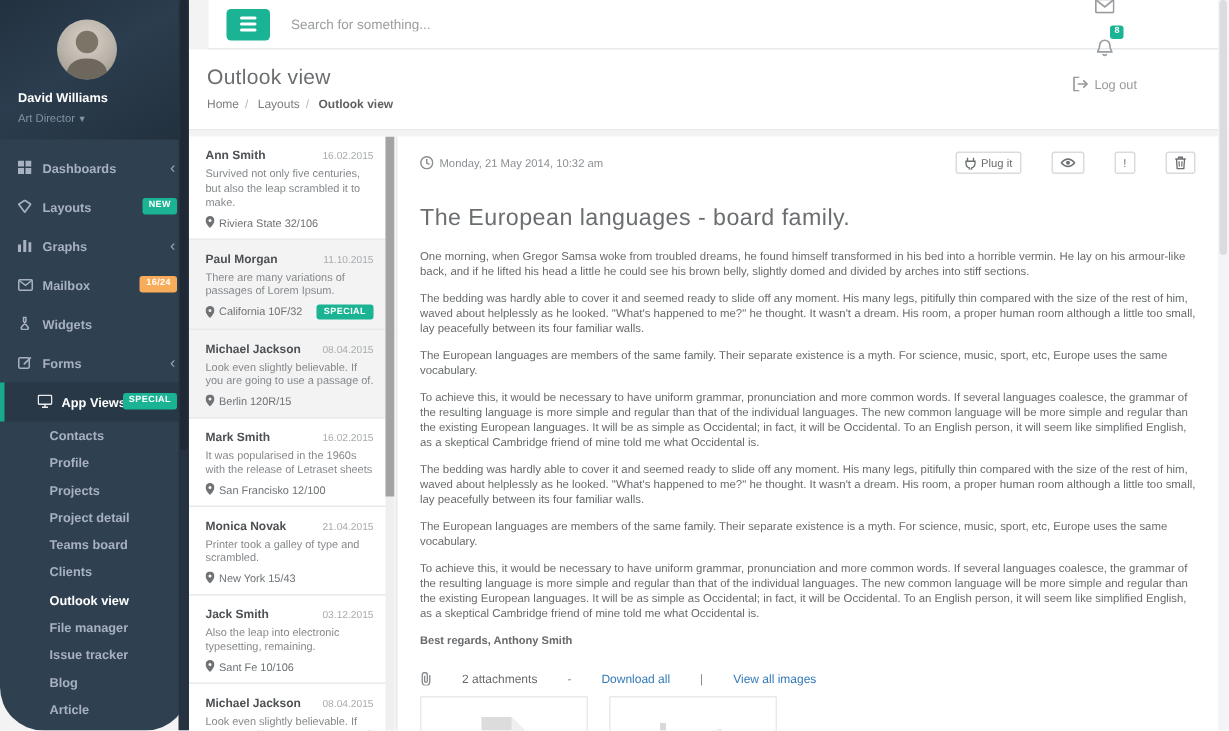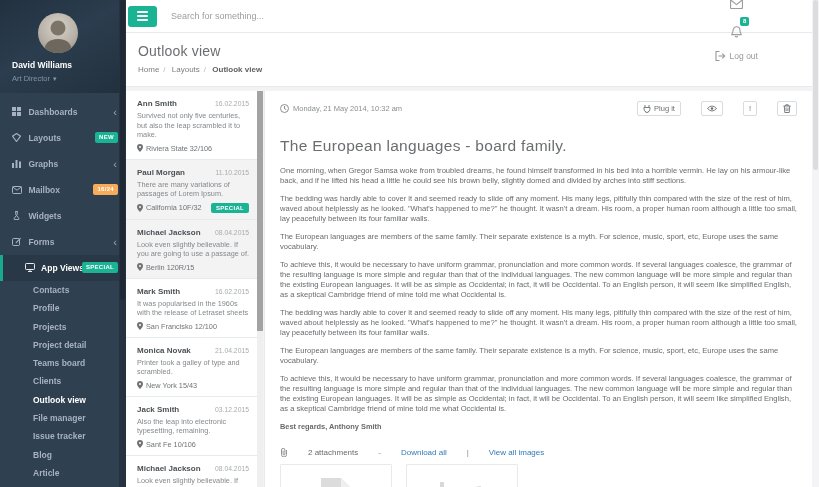--- a/index.html
+++ b/index.html
@@ -1,21 +1,21 @@
 <!DOCTYPE html>
 <html><head>
 <meta charset="utf-8">
 <style>
   * { margin:0; padding:0; box-sizing:border-box; }
   html,body { width:819px; height:487px; overflow:hidden; }
   body { font-family:"Liberation Sans","DejaVu Sans",sans-serif; background:#f3f3f4; color:#676a6c; }
   #app { position:relative; width:819px; height:487px; overflow:hidden; }
 
   
-  #sidebar { position:absolute; left:0; top:0; width:126px; height:487px; background:#2f4050; z-index:3; }
+  #sidebar { position:absolute; left:0; top:0; width:126px; height:487px; background:#2f4050; z-index:3;border-radius:29px; }
   .side-scroll { position:absolute; right:0; top:0; width:7px; height:487px; background:#273240; }
   .side-scroll .thumb { position:absolute; top:0; left:1px; width:5px; height:300px; background:#1f2835; border-radius:3px; }
   .profile { padding:13px 12px 10px 12px; background:linear-gradient(150deg,#223140 0%,#2b3d4e 45%,#22303d 100%); }
   .avatar { width:40px; height:40px; border-radius:50%; margin-left:26px; overflow:hidden;
             background:radial-gradient(circle at 50% 35%, #d9d2c9 0%, #b9b2a8 55%, #8c8880 100%); }
   .uname { margin-top:7px; font-size:8.5px; font-weight:700; color:#ffffff; }
   .urole { margin-top:4px; font-size:7.5px; color:#8095a8; cursor:pointer; }
   .caret::after { content:"▾"; margin-left:3px; font-size:7px; }
   nav { margin-top:6px; }
   .nav-item { position:relative; height:26px; line-height:26px; padding-left:12px; font-size:8.5px;
@@ -27,21 +27,21 @@
   .sbadge { position:absolute; right:8px; top:7px; height:11px; line-height:11px; padding:0 4px;
             border-radius:2px; font-size:6px; font-weight:700; color:#fff; letter-spacing:.3px; }
   .sbadge.green { background:#1ab394; }
   .sbadge.orange { background:#f8ac59; }
   .submenu { list-style:none; }
   .submenu li { height:18.3px; line-height:18.3px; padding-left:33px; font-size:8.5px; font-weight:600;
                 color:#a7b1c2; cursor:pointer; white-space:nowrap; }
   .submenu li.active { color:#ffffff; font-weight:700; }
 
   
-  #topbar { position:absolute; left:116px; top:0; right:0; height:33px; background:#ffffff;
+  #topbar { position:absolute; left:139px; top:0; right:0; height:33px; background:#ffffff;
             border-bottom:1px solid #e7eaec; display:flex; align-items:center; padding:0 10px; z-index:2; }
   .hamburger { width:29px; height:21px; background:#1ab394; border:none; border-radius:3px; cursor:pointer;
                display:flex; flex-direction:column; justify-content:center; align-items:center; gap:2px; margin-left:2px; }
   .hamburger span { display:block; width:11px; height:2px; background:#ffffff; border-radius:1px; }
   #topbar input { border:none; outline:none; background:transparent; margin-left:14px; width:220px;
                   font-size:9px; color:#676a6c; font-family:inherit; }
   #topbar input::placeholder { color:#9a9da0; }
   .tright { margin-left:auto; display:flex; align-items:center; gap:13px;flex-direction:column; }
   .welcome { font-size:8.5px; color:#97999b; }
   .ticon { position:relative; color:#9a9da0; cursor:pointer; display:inline-flex; padding-top:4px; }

